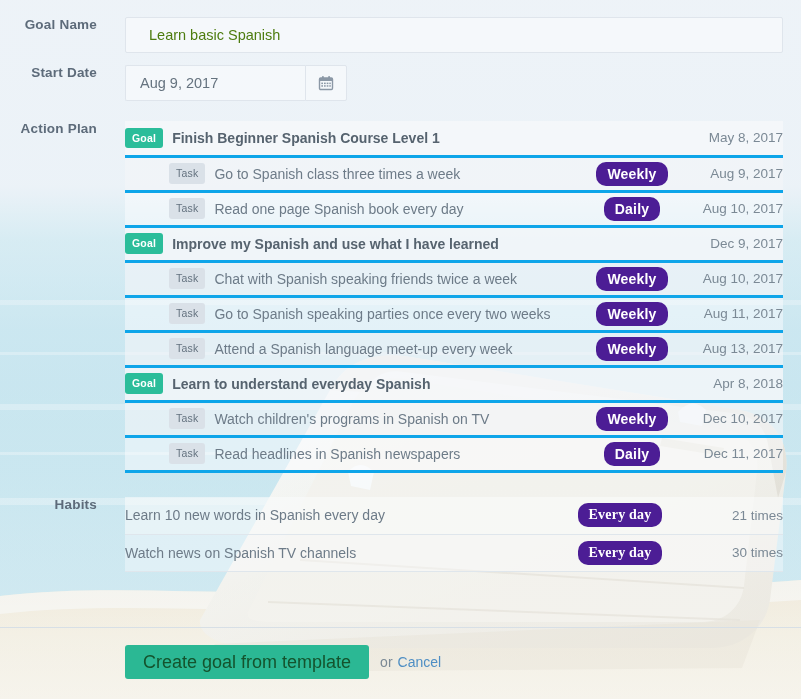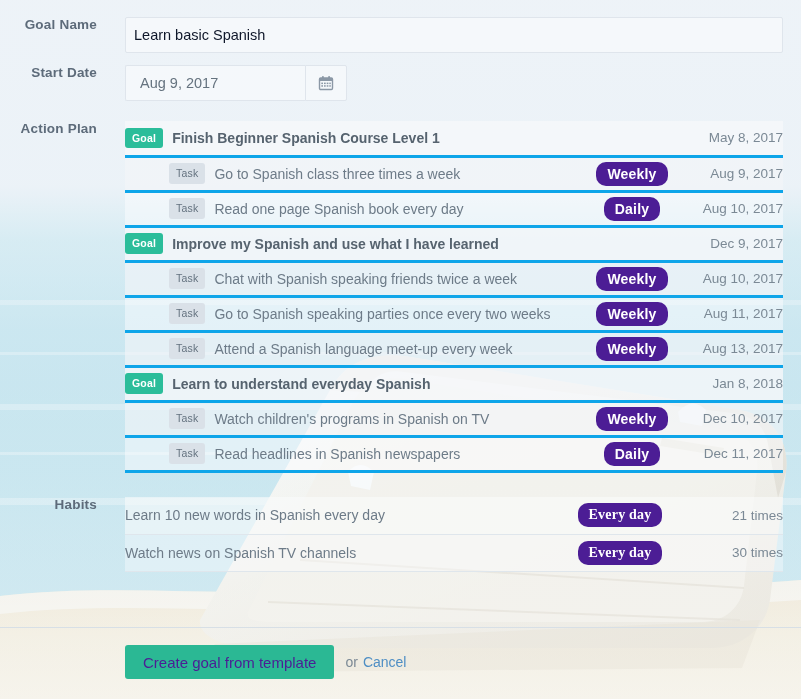--- a/index.html
+++ b/index.html
@@ -74,24 +74,24 @@
     flex: 1 1 auto;
   }
 
   
   .text-input {
     width: 658px;
     height: 36px;
     border: 1px solid #dfe5ec;
     background: rgba(247,250,252,0.75);
     border-radius: 2px;
-    padding: 0 8px;
+    padding: 0 23px;
     font-family: "Liberation Sans", sans-serif;
     font-size: 14.5px;
-    color: #0f172a;
+    color: #4d7c0f;
     outline: none;
     display: block;
   }
 
   .date-wrap { display: flex; }
 
   .date-input {
     width: 180px;
     height: 36px;
     border: 1px solid #dfe5ec;
@@ -246,25 +246,25 @@
     position: absolute;
     left: 125px;
     top: 645px;
     display: flex;
     align-items: center;
     z-index: 2;
   }
 
   .primary-btn {
     background: #2bb894;
-    color: #4c1d95;
+    color: #14532d;
     border: none;
     border-radius: 3px;
     font-family: "Liberation Sans", sans-serif;
-    font-size: 15px;
+    font-size: 18px;
     padding: 0 18px;
     height: 34px;
     cursor: pointer;
     white-space: nowrap;
     text-align: right;
   }
 
   .or-text {
     margin-left: 11px;
     font-size: 14px;
@@ -413,21 +413,21 @@
               <td class="cell-date">Aug 11, 2017</td>
             </tr>
             <tr class="task-row alt">
               <td class="cell-main"><span class="badge-task">Task</span><span class="task-title">Attend a Spanish language meet-up every week</span></td>
               <td class="cell-freq"><span class="badge-freq">Weekly</span></td>
               <td class="cell-date">Aug 13, 2017</td>
             </tr>
             <tr class="goal-row">
               <td class="cell-main"><span class="badge-goal">Goal</span><span class="goal-title">Learn to understand everyday Spanish</span></td>
               <td class="cell-freq"></td>
-              <td class="cell-date">Jan 8, 2018</td>
+              <td class="cell-date">Apr 8, 2018</td>
             </tr>
             <tr class="task-row alt">
               <td class="cell-main"><span class="badge-task">Task</span><span class="task-title">Watch children's programs in Spanish on TV</span></td>
               <td class="cell-freq"><span class="badge-freq">Weekly</span></td>
               <td class="cell-date">Dec 10, 2017</td>
             </tr>
             <tr class="task-row">
               <td class="cell-main"><span class="badge-task">Task</span><span class="task-title">Read headlines in Spanish newspapers</span></td>
               <td class="cell-freq"><span class="badge-freq">Daily</span></td>
               <td class="cell-date">Dec 11, 2017</td>

